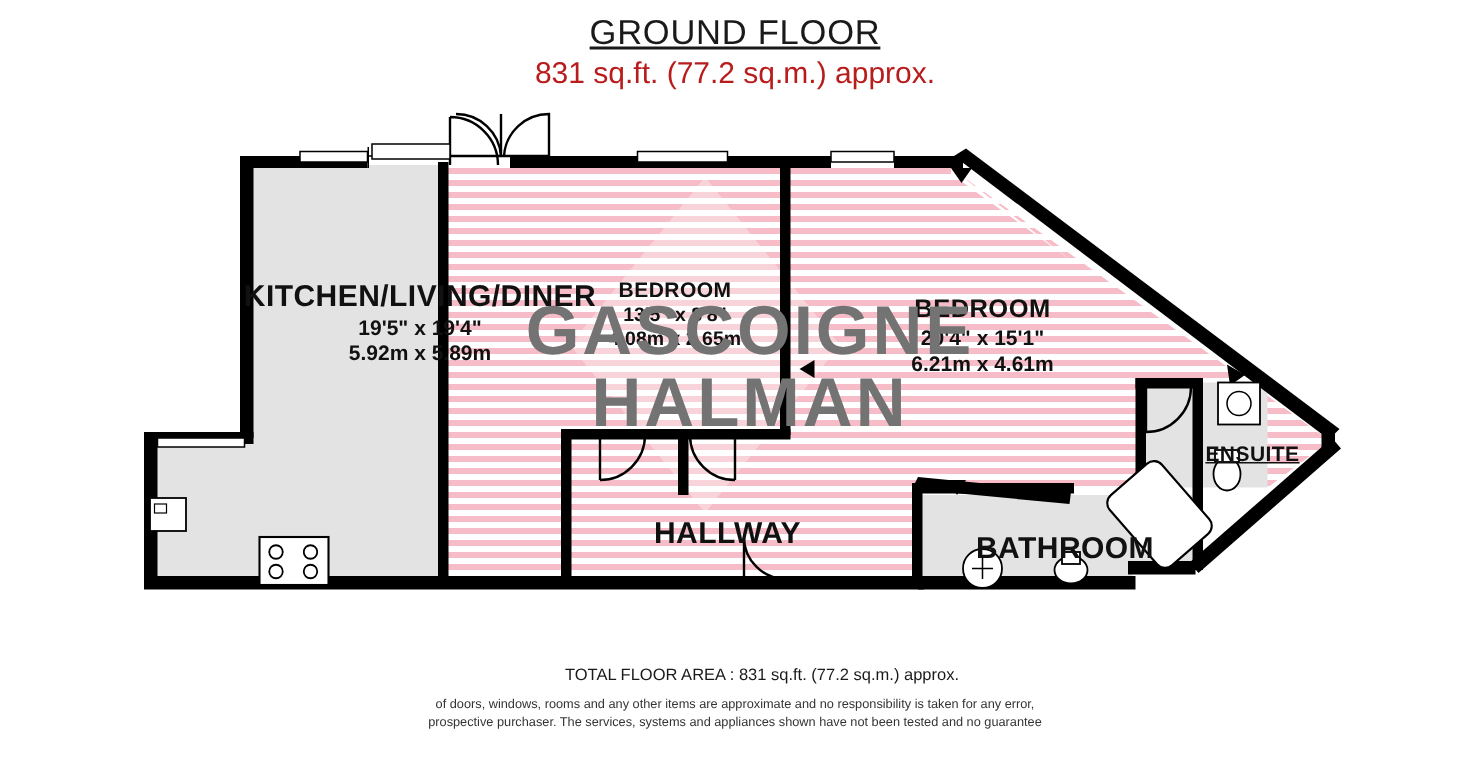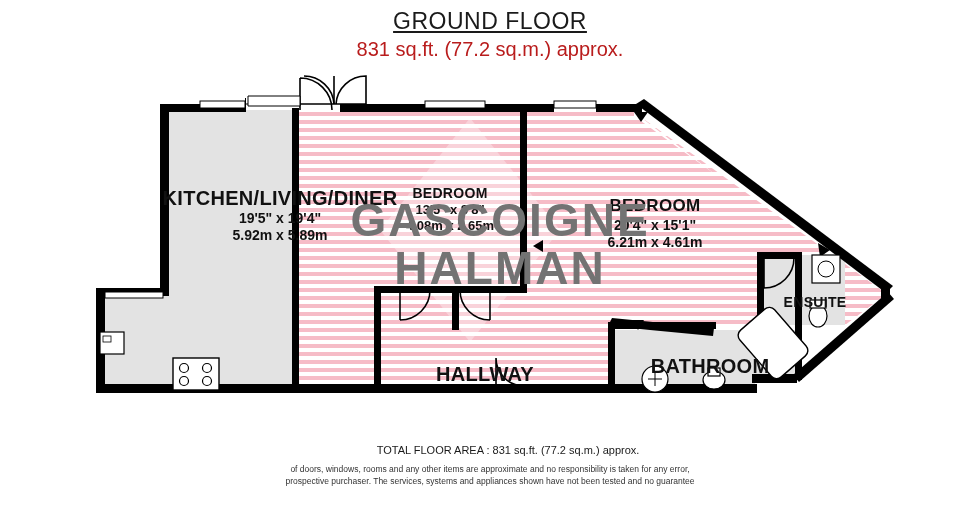--- a/index.html
+++ b/index.html
@@ -267,29 +267,29 @@
   <div class="room-dim small">13'5"  x 8'8"</div>
   <div class="room-dim small">4.08m  x 2.65m</div>
 </div>
 
 <div class="room-label" style="left:545px; top:196px; width:220px;">
   <div class="room-name big">BEDROOM</div>
   <div class="room-dim">20'4"  x 15'1"</div>
   <div class="room-dim">6.21m  x 4.61m</div>
 </div>
 
-<div class="room-label" style="left:395px; top:362px; width:180px;">
+<div class="room-label" style="left:395px; top:344px; width:180px;">
   <div class="room-name">HALLWAY</div>
 </div>
 
 <div class="room-label" style="left:620px; top:354px; width:180px;">
   <div class="room-name">BATHROOM</div>
 </div>
 
-<div class="room-label" style="left:760px; top:294px; width:110px;">
+<div class="room-label" style="left:780px; top:294px; width:110px;text-decoration:underline;">
   <div class="room-name small">ENSUITE</div>
 </div>
 
 <div class="footer">
   <div class="footer-total">TOTAL FLOOR AREA : 831 sq.ft. (77.2 sq.m.) approx.</div>
   <div class="footer-disclaimer">
     <div>of doors, windows, rooms and any other items are approximate and no responsibility is taken for any error,</div>
     <div>prospective purchaser. The services, systems and appliances shown have not been tested and no guarantee</div>
 
   </div>

